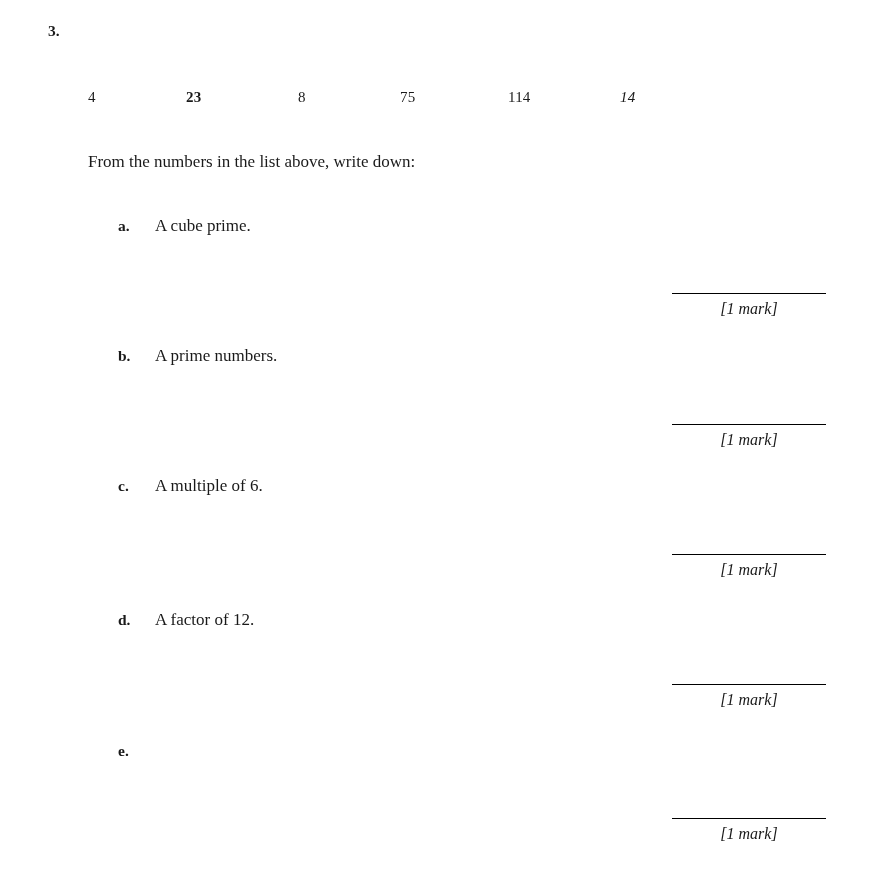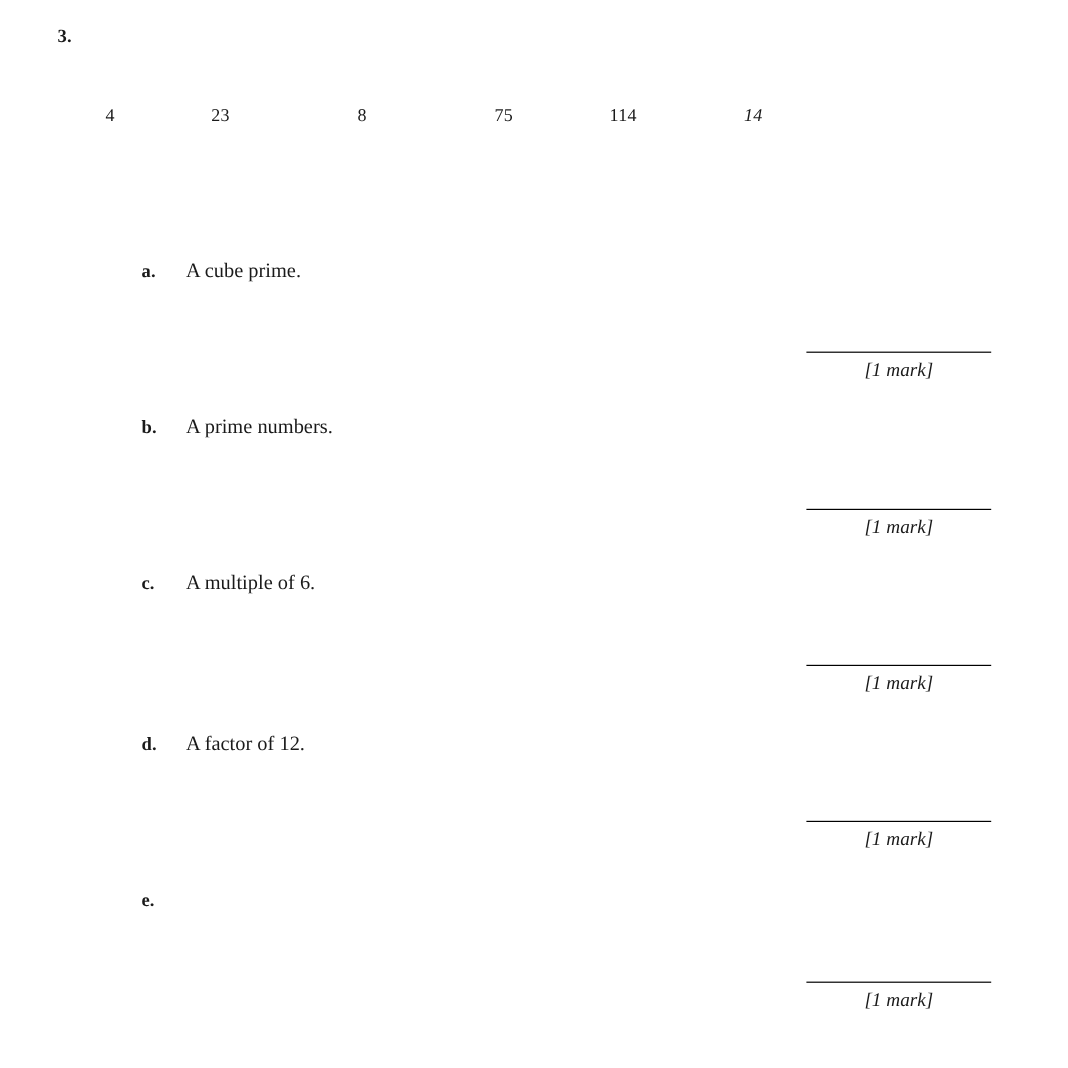--- a/index.html
+++ b/index.html
@@ -105,27 +105,28 @@
 <body>
 
 <div class="page">
 
   <div class="stem">
     <span class="stem-num">3.</span>
   </div>
 
   <div class="numbers" id="numbers-row">
       <span class="num" style="left: 2px;">4</span>
-      <span class="num" style="left: 90px;">23</span>
+      <span class="num" style="left: 100px; font-weight: bold;">23</span>
       <span class="num" style="left: 212px;">8</span>
-      <span class="num" style="left: 326px;">75</span>
+      <span class="num" style="left: 314px;">75</span>
       <span class="num" style="left: 422px; text-align: right;">114</span>
       <span class="num" style="left: 534px; font-style: italic;">14</span>
     </div>
 
+  <div class="instruction">From the numbers in the list above, write down:</div>
 
   <div id="parts-container">
       <div class="part" style="top: 216px;">
         <span class="part-label">a.</span>
         <span class="part-text">A cube prime.</span>
       </div>
       <div class="answer-block" style="top: 293px;">
         <div class="answer-line"></div>
         <div class="mark">[1 mark]</div>
       </div>

